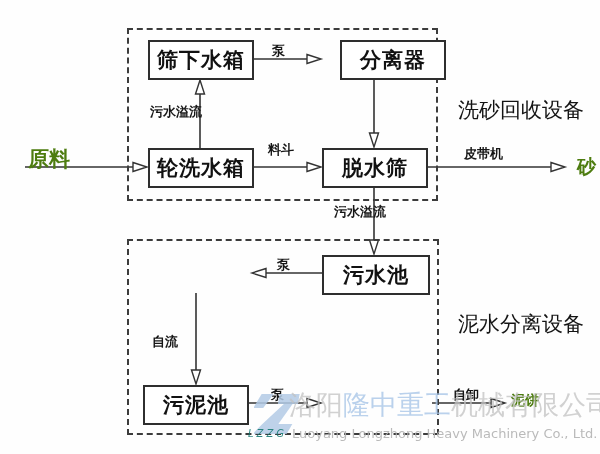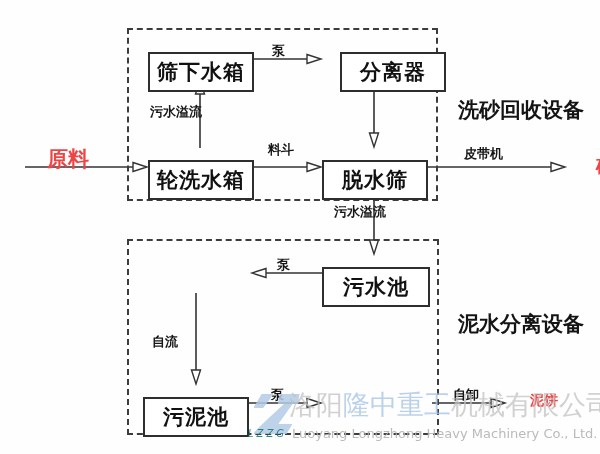--- a/index.html
+++ b/index.html
@@ -9,32 +9,32 @@
     color:#111;overflow:hidden;
   }
   .canvas{position:absolute;inset:0;width:600px;height:454px;}
   svg.wires{position:absolute;left:0;top:0;z-index:1;}
   .group-border{
     position:absolute;border:2px dashed #3c3c3c;background:transparent;z-index:2;
   }
   .node{
     position:absolute;background:#fff;border:2px solid #2e2e2e;z-index:3;
     display:flex;align-items:center;justify-content:center;
-    font-size:21px;font-weight:600;letter-spacing:1px;white-space:nowrap;margin-top:12px;
+    font-size:21px;font-weight:600;letter-spacing:1px;white-space:nowrap;
   }
   .node.small{font-size:18px;letter-spacing:0;}
   .lbl{
     position:absolute;z-index:4;font-weight:700;font-size:13px;
     white-space:nowrap;color:#161616;
   }
   .section-title{
-    position:absolute;z-index:4;font-size:21px;font-weight:700;
+    position:absolute;z-index:4;font-size:21px;font-weight:400;
     letter-spacing:0;color:#141414;white-space:nowrap;
   }
-  .terminal{position:absolute;z-index:4;font-weight:700;color:#ef4444;white-space:nowrap;margin-left:19px;}
+  .terminal{position:absolute;z-index:4;font-weight:700;color:#4d7c0f;white-space:nowrap;}
   .watermark{position:absolute;z-index:9;pointer-events:none;}
   .wm-cn{
     position:absolute;left:289px;top:387px;font-size:27px;letter-spacing:0px;
     white-space:nowrap;opacity:.75;font-weight:500;
   }
   .wm-en{
     position:absolute;left:292px;top:426px;font-size:13px;color:#b3b3b3;
     white-space:nowrap;opacity:.9;
   }
   .wm-gray{color:#c2c2c2;}

